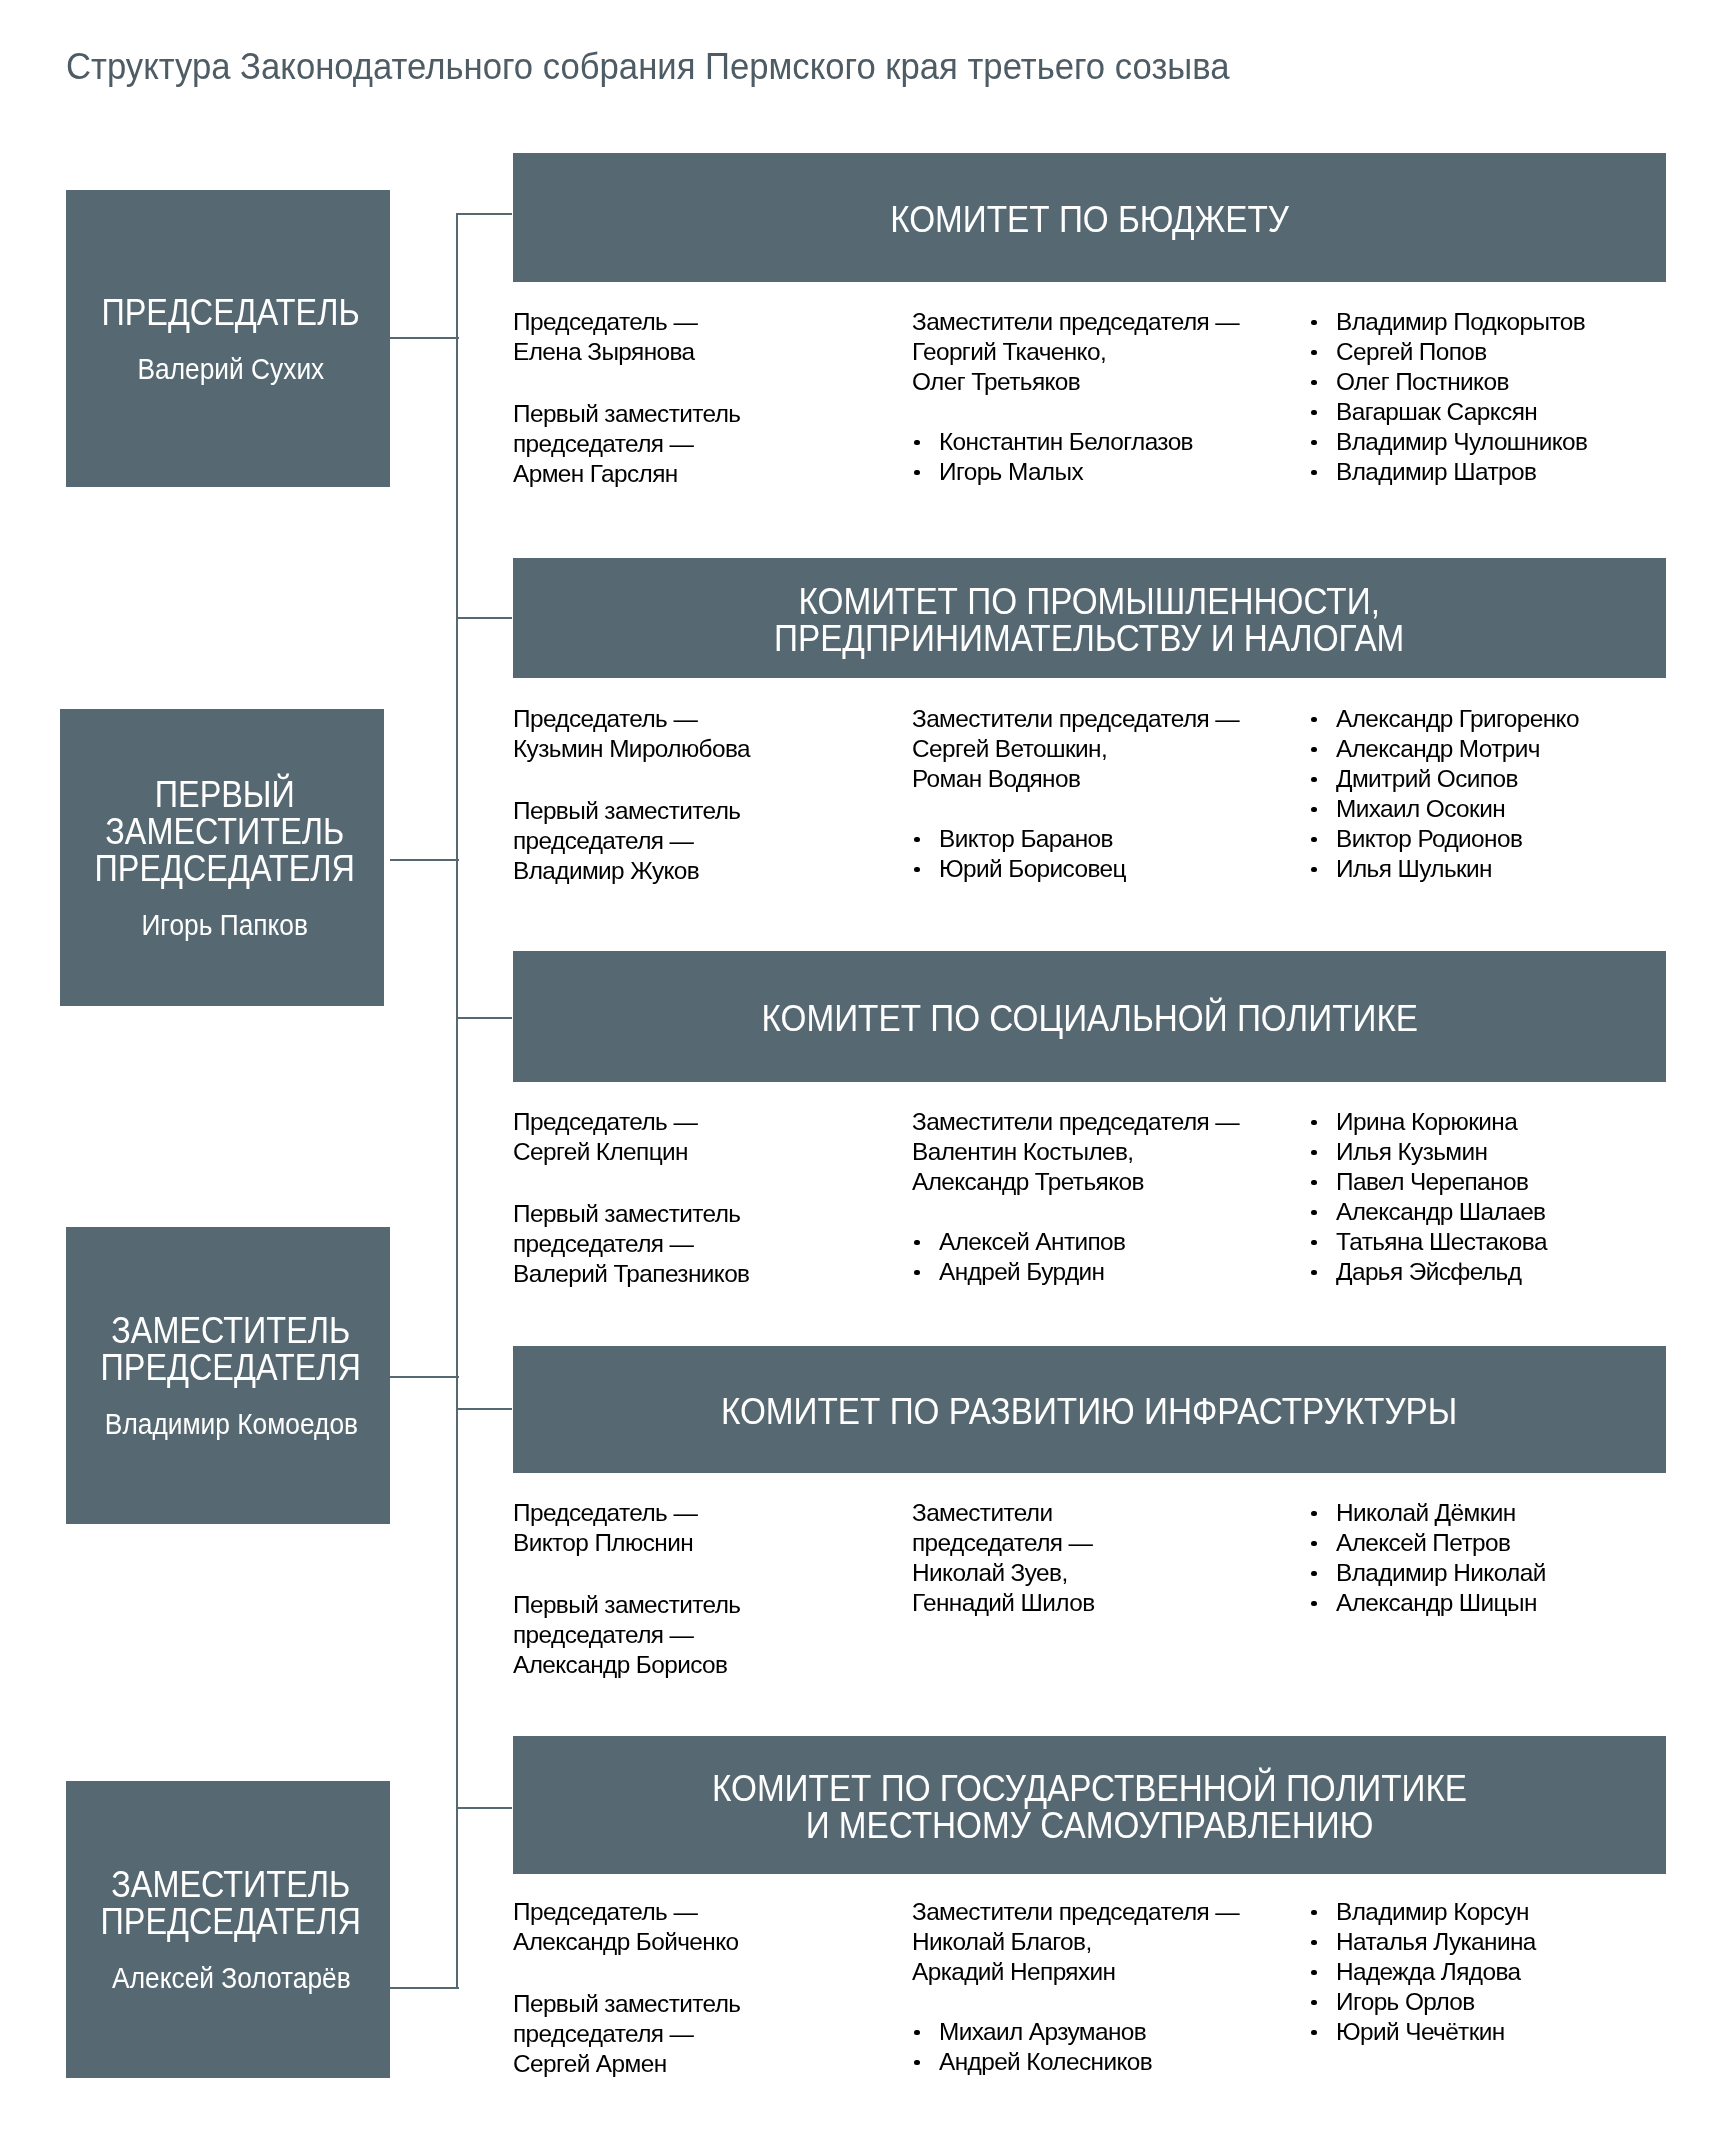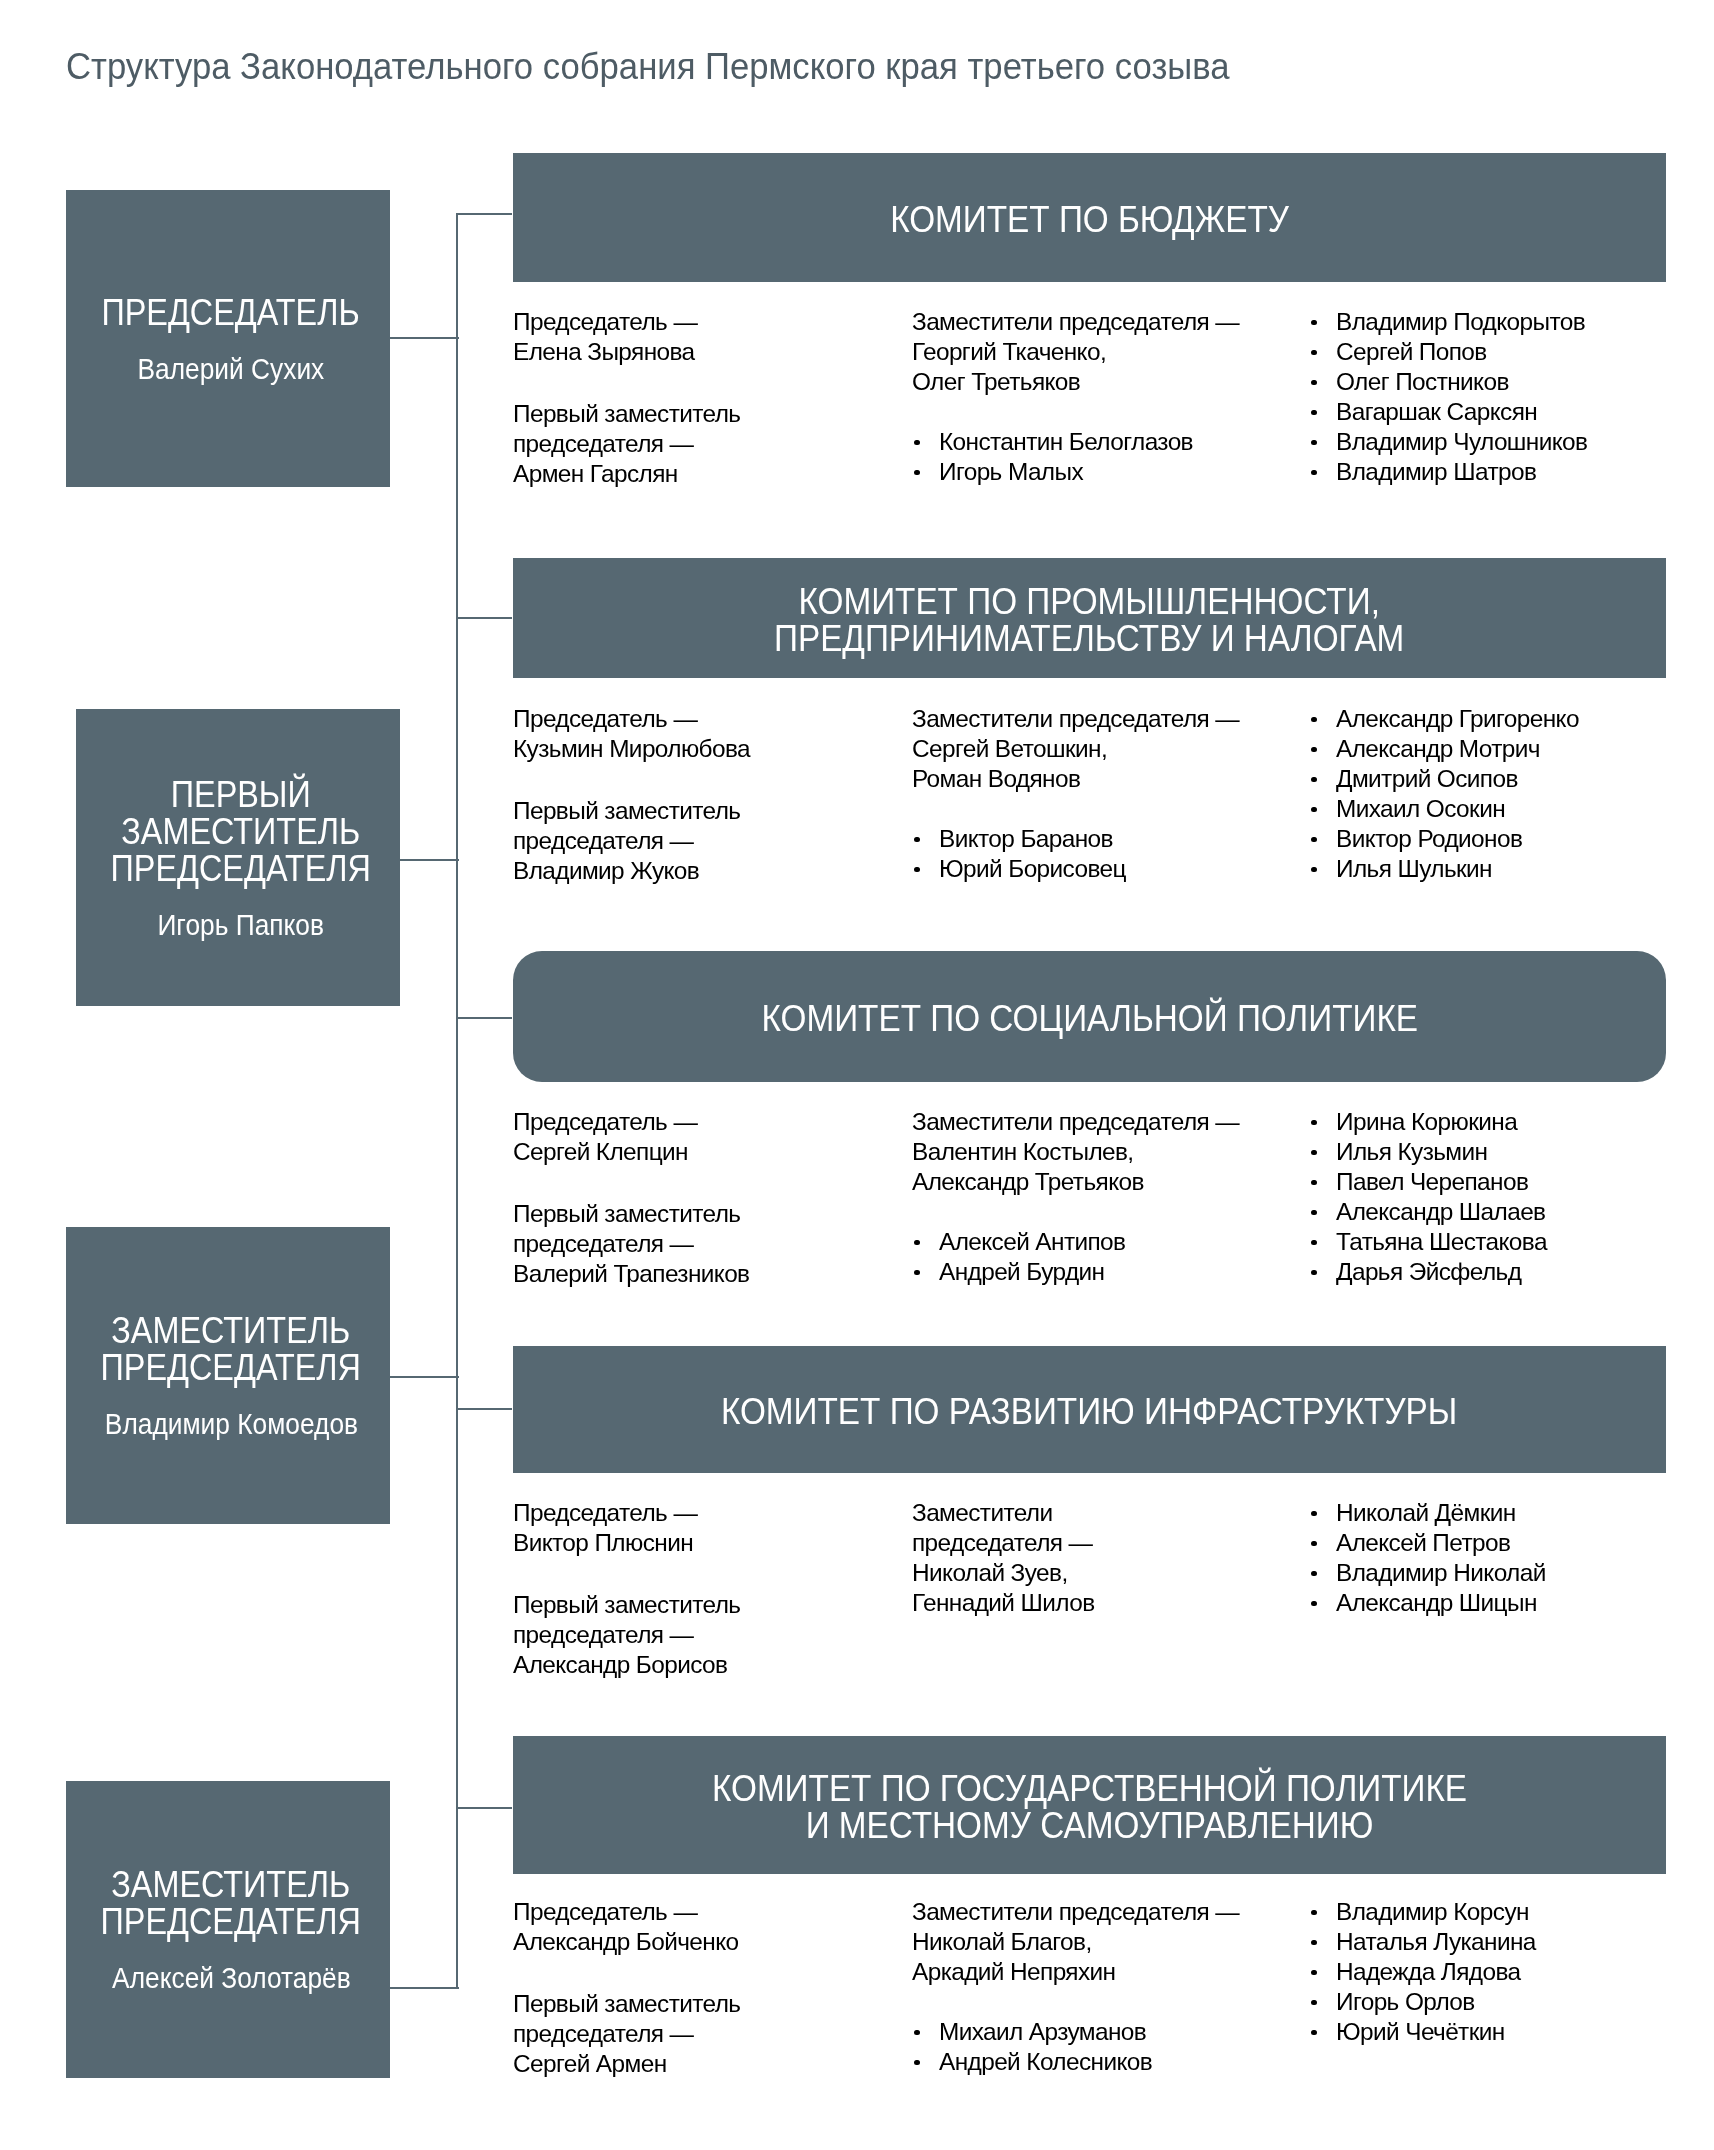--- a/index.html
+++ b/index.html
@@ -48,21 +48,21 @@
   <div class="conn" style="left:456px;top:1807px;width:56px;height:2.2px;"></div>
   <div class="conn" style="left:390px;top:337px;width:69px;height:2.2px;"></div>
   <div class="conn" style="left:390px;top:859px;width:69px;height:2.2px;"></div>
   <div class="conn" style="left:390px;top:1376px;width:69px;height:2.2px;"></div>
   <div class="conn" style="left:390px;top:1987px;width:69px;height:2.2px;"></div>
   <div class="page-title">Структура Законодательного собрания Пермского края третьего созыва</div>
   <div class="officer-box" style="left:66px;top:190px;width:324px;height:297px;">
     <div class="officer-role">ПРЕДСЕДАТЕЛЬ</div>
     <div class="officer-name">Валерий Сухих</div>
   </div>
-  <div class="officer-box" style="left:76px;top:709px;width:324px;height:297px;">
+  <div class="officer-box" style="left:60px;top:709px;width:324px;height:297px;">
     <div class="officer-role">ПЕРВЫЙ
 ЗАМЕСТИТЕЛЬ
 ПРЕДСЕДАТЕЛЯ</div>
     <div class="officer-name">Игорь Папков</div>
   </div>
   <div class="officer-box" style="left:66px;top:1227px;width:324px;height:297px;">
     <div class="officer-role">ЗАМЕСТИТЕЛЬ
 ПРЕДСЕДАТЕЛЯ</div>
     <div class="officer-name">Владимир Комоедов</div>
   </div>
@@ -127,21 +127,21 @@
   <div class="ctext" style="left:1309px;top:704px;">
     <ul class="bullets">
       <li><span class="bdot"></span><span>Александр Григоренко</span></li>
       <li><span class="bdot"></span><span>Александр Мотрич</span></li>
       <li><span class="bdot"></span><span>Дмитрий Осипов</span></li>
       <li><span class="bdot"></span><span>Михаил Осокин</span></li>
       <li><span class="bdot"></span><span>Виктор Родионов</span></li>
       <li><span class="bdot"></span><span>Илья Шулькин</span></li>
     </ul>
   </div>
-  <div class="committee-head" style="left:513px;top:951px;width:1153px;height:131px;border-radius:29px;">
+  <div class="committee-head" style="left:513px;top:951px;width:1153px;height:131px;">
       <span>КОМИТЕТ ПО СОЦИАЛЬНОЙ ПОЛИТИКЕ</span>
     </div>
   <div class="ctext" style="left:513px;top:1107px;">
     <div class="ln">Председатель —</div>
     <div class="ln">Сергей Клепцин</div>
     <div class="gap"></div>
     <div class="ln">Первый заместитель</div>
     <div class="ln">председателя —</div>
     <div class="ln">Валерий Трапезников</div>
   </div>

